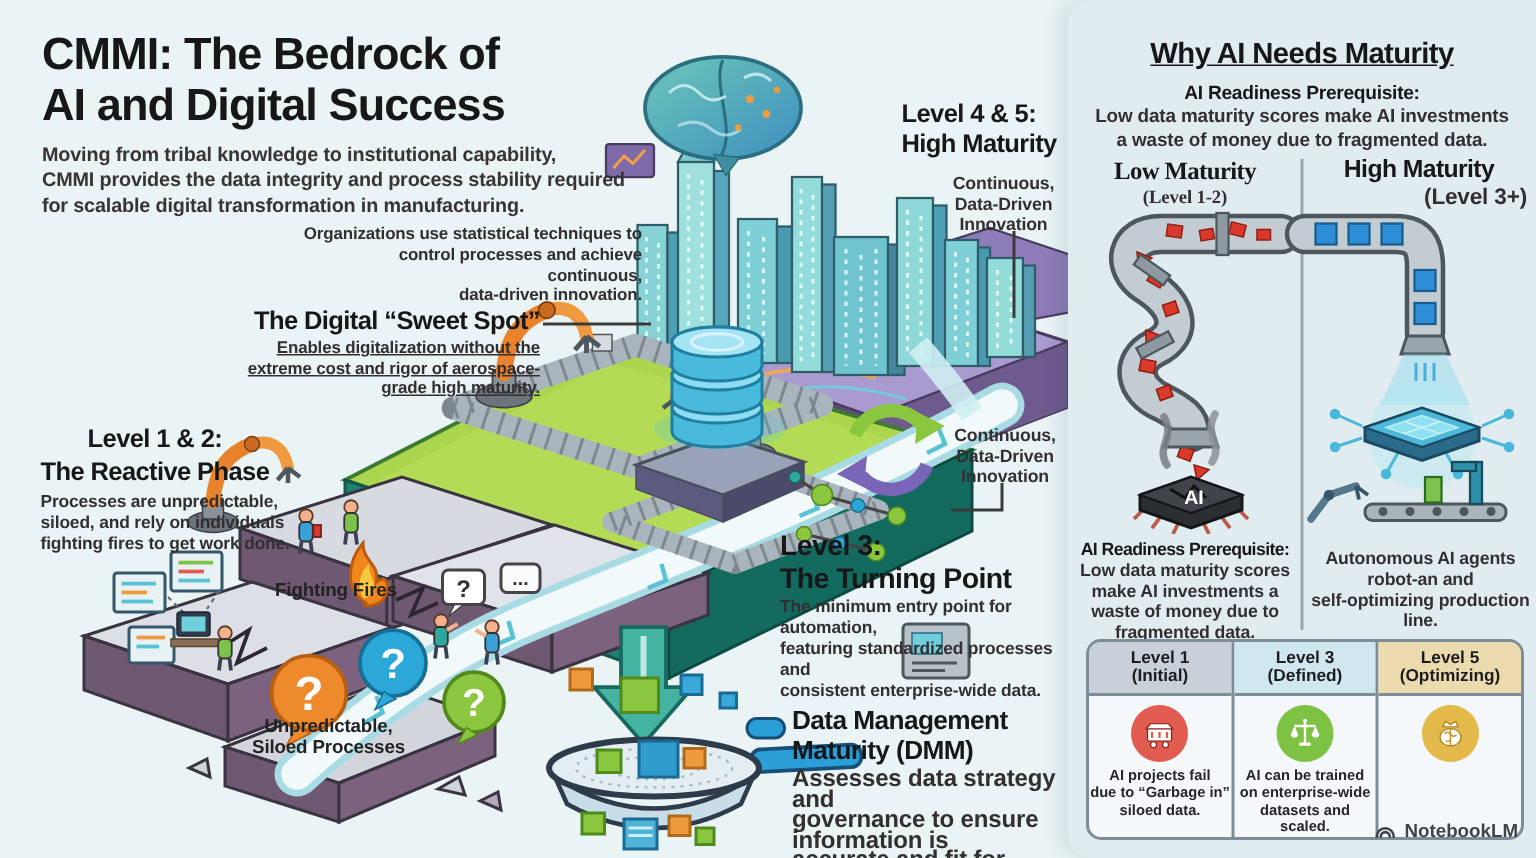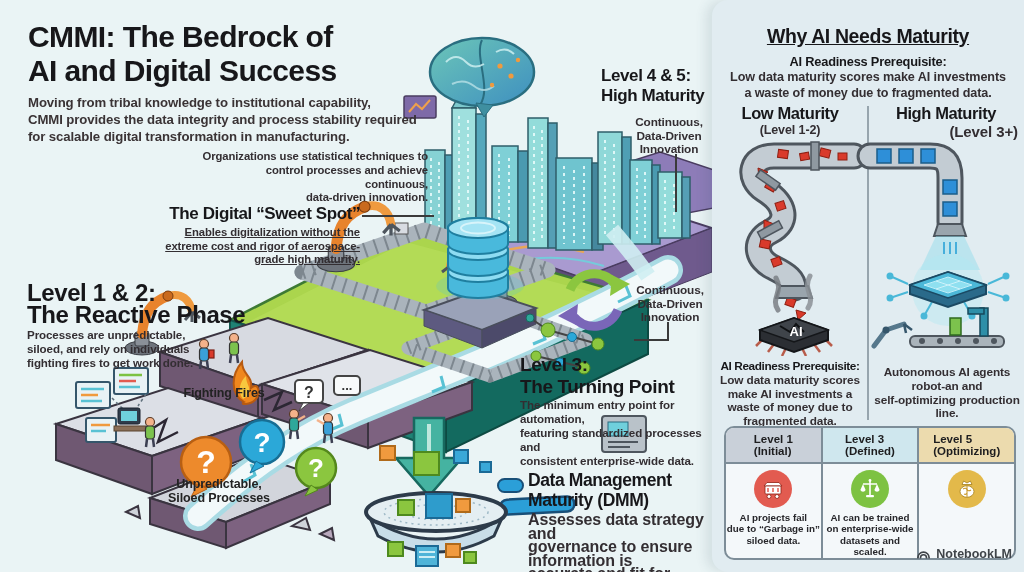--- a/index.html
+++ b/index.html
@@ -21,21 +21,21 @@
   .vdiv{position:absolute;width:2px;background:#97a5ae;}
   .pipes{position:absolute;left:2px;top:130px;z-index:1;}
 
   .mtable{position:absolute;left:12px;top:426px;width:288px;height:130px;
           border:2px solid #7d8d98;border-radius:10px;background:#f4f8fa;
           display:flex;overflow:hidden;z-index:3;}
   .mcol{flex:1;display:flex;flex-direction:column;border-left:2px solid #7d8d98;min-width:0;}
   .mcol:first-child{border-left:none;}
   .mhead{height:34px;display:flex;align-items:center;justify-content:center;
          font-weight:800;font-size:11.5px;line-height:12.5px;color:#1d1d1f;
-         border-bottom:2px solid #7d8d98;text-align:left;}
+         border-bottom:2px solid #7d8d98;text-align:center;}
   .mbody{flex:1;display:flex;flex-direction:column;align-items:center;padding-top:6px;gap:4px;}
   .micon{width:38px;height:38px;border-radius:50%;display:flex;align-items:center;justify-content:center;flex:0 0 auto;}
   .mcap{font-weight:700;font-size:9.8px;line-height:11.3px;text-align:center;color:#26262a;}
 
   .wm{position:absolute;right:12px;top:547px;display:flex;gap:5px;
       font-size:12.5px;font-weight:700;color:#3f4449;z-index:4;}
 </style>
 </head>
 <body>
 
@@ -359,21 +359,21 @@
 
   <div class="abs lbl bd pre ra" style="left:200px;top:150px;width:228px;font-size:11.3px;line-height:13.8px;">Organizations use statistical techniques to
 control processes and achieve continuous,
 data-driven innovation.</div>
 
   <div class="abs lbl hd ra" style="left:88px;top:204px;width:272px;font-size:17px;">The Digital “Sweet Spot”</div>
   <div class="abs lbl bd pre ra" style="left:104px;top:226px;width:256px;font-size:11.3px;line-height:13.5px;text-decoration:underline;">Enables digitalization without the
 extreme cost and rigor of aerospace-
 grade high maturity.</div>
 
-  <div class="abs lbl hd pre" style="left:27px;top:282px;font-size:24px;line-height:21.5px;">Level 1 &amp; 2:
+  <div class="abs lbl hd pre" style="left:27px;top:282px;font-size:17px;line-height:21.5px;text-align:center;">Level 1 &amp; 2:
 The Reactive Phase</div>
   <div class="abs lbl bd pre" style="left:27px;top:328px;width:210px;font-size:11.6px;line-height:14px;">Processes are unpredictable,
 siloed, and rely on individuals
 fighting fires to get work done.</div>
 
   <div class="abs lbl hd pre" style="left:601px;top:66px;font-size:17px;line-height:20px;">Level 4 &amp; 5:
 High Maturity</div>
   <div class="abs lbl bd pre ctr" style="left:626px;top:116px;width:86px;font-size:11.8px;line-height:13.5px;">Continuous,
 Data-Driven
 Innovation</div>
@@ -398,21 +398,21 @@
   <div class="abs lbl bd pre ctr" style="left:152px;top:477px;width:134px;font-size:12.5px;line-height:14px;color:#222;">Unpredictable,
 Siloed Processes</div>
 
   <aside class="panel">
 
     <div class="abs hd ctr" style="left:0;right:0;top:25px;font-size:19.5px;text-decoration:underline;">Why AI Needs Maturity</div>
     <div class="abs hd ctr" style="left:0;right:0;top:54px;font-size:12.8px;letter-spacing:-0.2px;">AI Readiness Prerequisite:</div>
     <div class="abs bd pre ctr" style="left:8px;top:70px;width:296px;font-size:12.6px;line-height:15.5px;">Low data maturity scores make AI investments
 a waste of money due to fragmented data.</div>
 
-    <div class="abs ctr" style="left:6px;top:104px;width:144px;">
+    <div class="abs ctr" style="left:6px;top:104px;width:144px;font-family:Liberation Serif, serif;">
       <div class="hd" style="font-size:16.5px;">Low Maturity</div>
       <div class="bd" style="font-size:12.5px;">(Level 1-2)</div>
     </div>
     <div class="abs ctr" style="left:162px;top:104px;width:144px;">
       <div class="hd" style="font-size:16.5px;">High Maturity</div>
       <div class="bd" style="font-size:15px;text-align:right;">(Level 3+)</div>
     </div>
 
     <div class="vdiv" style="left:155px;top:106px;height:314px;"></div>
 

